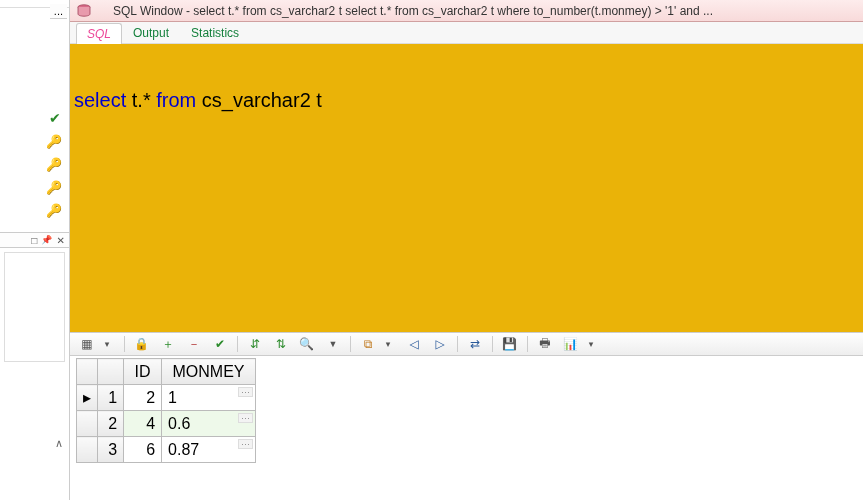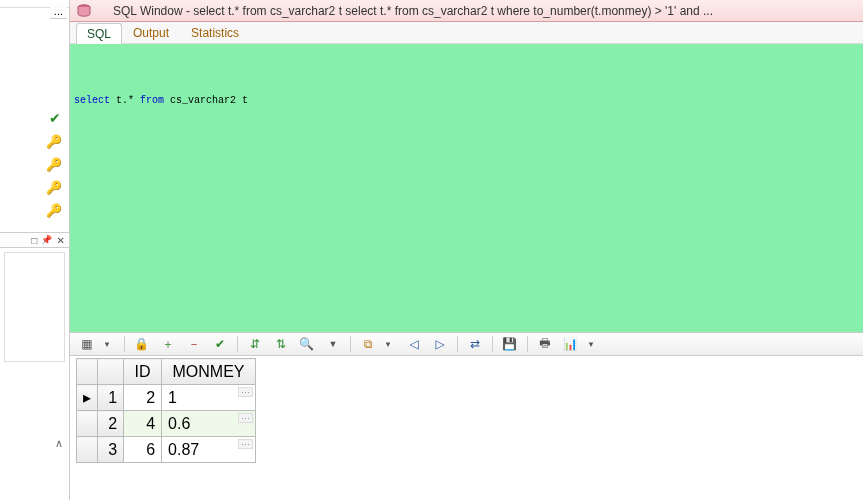--- a/index.html
+++ b/index.html
@@ -109,40 +109,41 @@
     background: #f7f7f7;
     border-bottom: 1px solid #ddd;
     display: flex;
     align-items: flex-end;
     padding-left: 6px;
     gap: 0;
   }
   .tab {
     padding: 3px 10px;
     font-size: 12px;
-    color: #a16207;
+    color: #15803d;
     cursor: pointer;
     border: 1px solid transparent;
     border-bottom: none;
   }
   .tab.active {
     background: #fff;
     border-color: #ccc;
     border-radius: 3px 3px 0 0;
-    color: #14532d;
+    color: #ec4899;
     position: relative;
     top: 1px;
+    font-style: italic;
   }
   
   .editor {
-    font-family: Liberation Mono, monospace;
-    font-size: 10px;
+    font-family: Liberation Sans, sans-serif;
+    font-size: 20px;
     line-height: 21px;
     padding: 4px 2px;
-    background: #86efac;
+    background: #eab308;
     height: 288px;
     overflow: hidden;
     white-space: pre;
   }
   .kw { color: #0000cc; }
   .norm { color: #000; }
   .sel-block {
     background: #000080;
     color: #fff;
   }

